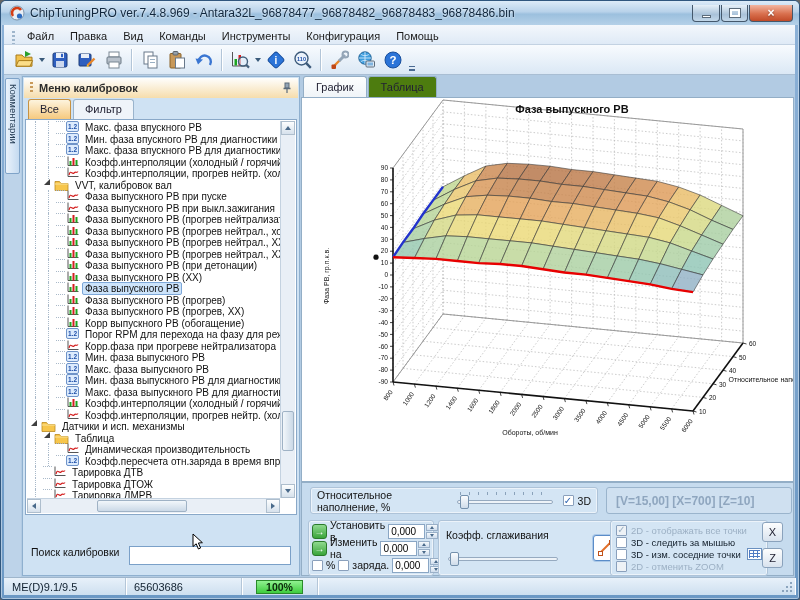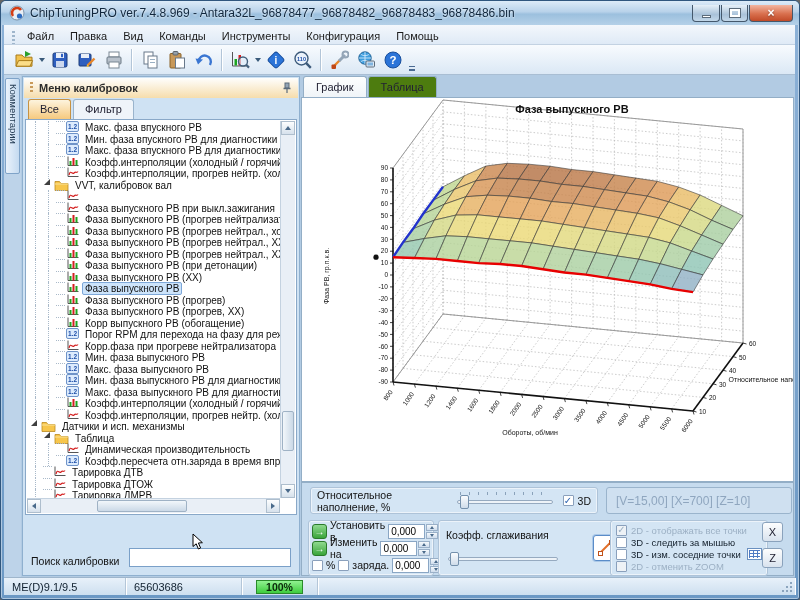--- a/index.html
+++ b/index.html
@@ -50,39 +50,39 @@
 .trow.sel .tlabel{background:#cde4fb;border:1px solid #7da7d8;border-radius:2px}
 .vscroll{position:absolute;right:1px;top:1px;width:15px;bottom:16px;background:#e9eff6;border-left:1px solid #c4d2e0}
 .hscroll{position:absolute;left:1px;right:16px;bottom:1px;height:15px;background:#e9eff6;border-top:1px solid #c4d2e0}
 .sbtn{position:absolute;background:linear-gradient(#fdfefe,#d6e1ec);border:1px solid #aebecd;display:flex;align-items:center;justify-content:center}
 .sthumb{position:absolute;background:linear-gradient(90deg,#f2f7fb,#cbd9e7);border:1px solid #9fb2c5;border-radius:2px}
 .hthumb{background:linear-gradient(#f2f7fb,#cbd9e7)}
 .tri-u{width:0;height:0;border-left:3px solid transparent;border-right:3px solid transparent;border-bottom:4px solid #4a6a8a}
 .tri-d{width:0;height:0;border-left:3px solid transparent;border-right:3px solid transparent;border-top:4px solid #4a6a8a}
 .tri-l{width:0;height:0;border-top:3px solid transparent;border-bottom:3px solid transparent;border-right:4px solid #4a6a8a}
 .tri-r{width:0;height:0;border-top:3px solid transparent;border-bottom:3px solid transparent;border-left:4px solid #4a6a8a}
-.searchrow{position:absolute;bottom:8px;left:8px;right:8px;height:21px;display:flex;align-items:flex-end;font-size:11px;color:#111}
+.searchrow{position:absolute;bottom:8px;left:8px;right:8px;height:21px;display:flex;align-items:flex-start;font-size:11px;color:#111}
 .searchrow input{margin-left:10px;flex:1;height:19px;border:1px solid #7aa0c8;background:#fff;font-size:11px;padding:0 3px}
 
 .rightpanel{position:absolute;left:297px;top:1px;right:0;bottom:1px}
 .rp-tabs{position:absolute;top:0;left:2px;height:15px;display:flex;gap:1px}
 .rtab{padding:4px 12px 0;font-size:11px;border:1px solid #93aec6;border-bottom:none;border-radius:3px 3px 0 0;background:#4d7c0f;color:#223;height:21px}
 .rtab.active{background:linear-gradient(#fdfefe,#f0f4f8)}
 .chart{position:absolute;top:21px;left:0;right:1px;height:385px;background:#fff;border:1px solid #93aec6;overflow:hidden}
 .controls{position:absolute;top:406px;left:0;right:1px;bottom:0;background:#c6dbee;border:1px solid #93aec6}
 .gb{position:absolute;background:#d4e5f4;border:1px solid #aec3d8;border-radius:3px;box-shadow:inset 0 0 0 1px rgba(255,255,255,.55)}
 .lbl{font-size:10.5px;color:#111}
 #gbLoad{left:8px;top:4px;width:288px;height:27px;display:flex;align-items:center;padding:12px 6px}
 .sliderwrap{position:relative;width:110px;height:18px;margin-left:8px}
 .sticks{position:absolute;top:0;left:3px;right:3px;height:3px;background:repeating-linear-gradient(90deg,#8aa2ba 0 1px,transparent 1px 9px)}
 .strack{position:absolute;top:8px;left:0;right:0;height:4px;background:#eef3f8;border:1px solid #96aac0;border-radius:2px}
 .sthumb2{position:absolute;top:3px;width:9px;height:14px;background:linear-gradient(#fafcfe,#cfdcea);border:1px solid #7априв;border:1px solid #7490ac;border-radius:2px}
 .cb{width:11px;height:11px;background:#fff;border:1px solid #8aa0bc;display:inline-flex;align-items:center;justify-content:center;font-size:10px;line-height:10px;color:#2a62b0;flex:none;border-radius:1px}
 .cb.dis{background:#eef2f6;color:#9ab0c4}
-#infoBox{position:absolute;left:304px;top:4px;width:186px;height:27px;border:1px solid #9ab4cc;border-radius:3px;display:flex;align-items:center;padding-left:9px;font-weight:normal;font-size:12px;color:#8fa6bf;background:#cfe0f0}
+#infoBox{position:absolute;left:304px;top:4px;width:186px;height:27px;border:1px solid #9ab4cc;border-radius:3px;display:flex;align-items:center;padding-left:9px;font-weight:bold;font-size:12px;color:#8fa6bf;background:#cfe0f0}
 #gbSet{left:6px;top:37px;width:126px;height:56px;padding:2px 3px;display:flex;flex-direction:column;justify-content:space-between}
 .setrow{display:flex;align-items:center;height:16px;gap:3px}
 .garrow{width:15px;height:15px;border-radius:3px;border:1px solid #2a7a2a;background:linear-gradient(#8fd98f,#3aa53a);color:#fff;font-size:10px;font-weight:bold;display:flex;align-items:center;justify-content:center;flex:none}
 .spinbox{display:flex;margin-left:auto}
 .spinval{width:37px;height:15px;border:1px solid #8aa6c4;font-size:10px;padding:0 2px;background:#fff}
 .spinbtns{width:12px;display:flex;flex-direction:column;margin-left:1px;gap:1px}
 .sb{flex:1;background:linear-gradient(#f5f9fc,#cfdded);border:1px solid #9ab0c8;display:flex;align-items:center;justify-content:center}
 .sb .tri-u{border-left-width:2.5px;border-right-width:2.5px;border-bottom-width:3px}
 .sb .tri-d{border-left-width:2.5px;border-right-width:2.5px;border-top-width:3px}
 #gbSmooth{left:136px;top:37px;width:190px;height:56px;padding:4px 7px}
@@ -352,20 +352,21 @@
             <div class="trow">
               <span class="guide"></span>
               <span class="guide"></span>
               <span class="hdash"></span>
               <span class="ticon">
                 <svg width="13" height="11" viewBox="0 0 13 11">
                   <path d="M2 0.5 V9.5 H12.5" fill="none" stroke="#555" stroke-width="1"></path>
                   <path d="M3 8 C4.5 2 6 8 8 6 C10 4 10.5 6.5 12 4.5" fill="none" stroke="#d42020" stroke-width="1.2"></path>
                 </svg>
               </span>
+              <span class="tlabel">Фаза выпускного РВ при пуске</span>
             </div>
             <div class="trow">
               <span class="guide"></span>
               <span class="guide"></span>
               <span class="hdash"></span>
               <span class="ticon">
                 <svg width="13" height="11" viewBox="0 0 13 11">
                   <path d="M2 0.5 V9.5 H12.5" fill="none" stroke="#555" stroke-width="1"></path>
                   <path d="M3 8 C4.5 2 6 8 8 6 C10 4 10.5 6.5 12 4.5" fill="none" stroke="#d42020" stroke-width="1.2"></path>
                 </svg>

